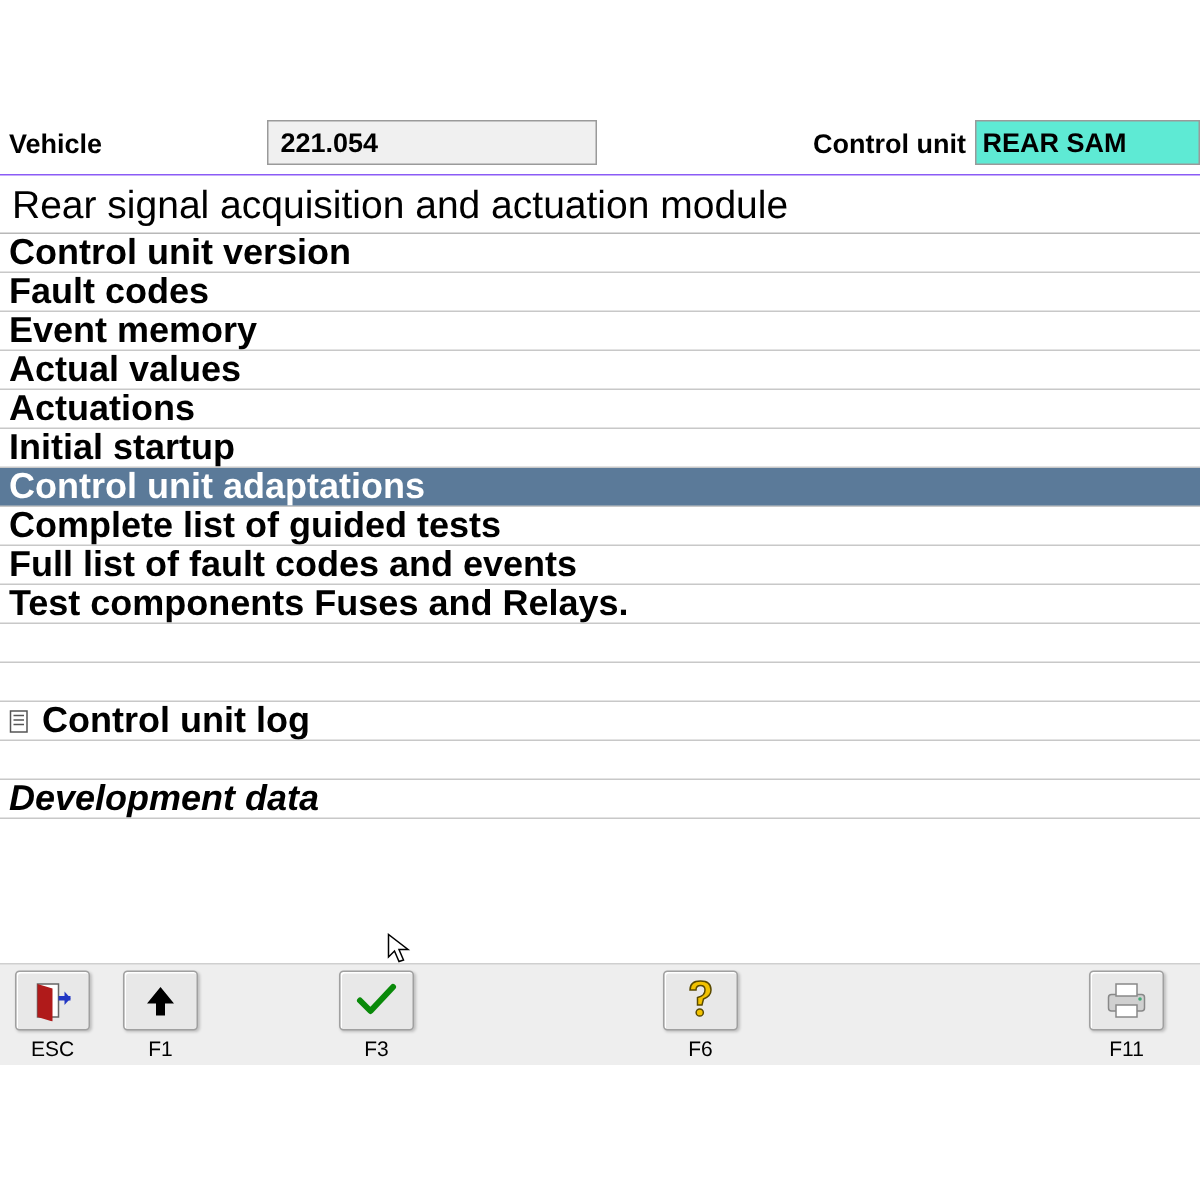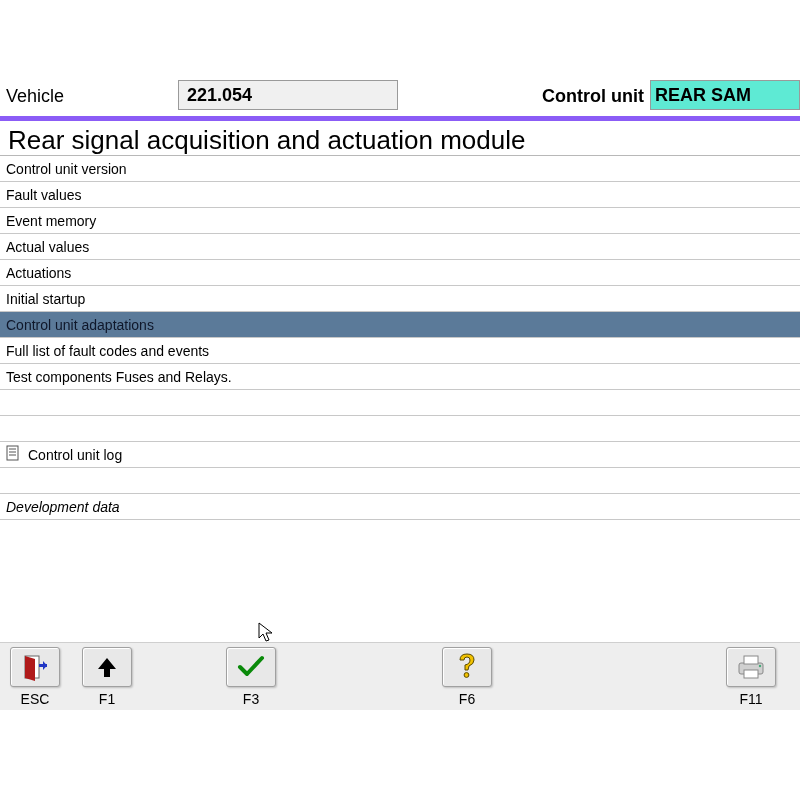--- a/index.html
+++ b/index.html
@@ -18,21 +18,21 @@
   
   .topbar {
     position: absolute;
     top: 80px; left: 0; right: 0;
     height: 36px;
     display: flex;
     align-items: stretch;
     font-size: 18px;
   }
   .top-label {
-    font-weight: normal;
+    font-weight: bold;
     padding: 6px 10px 0 6px;
     width: 150px;
   }
   .top-value-box {
     border: 1px solid #9a9a9a;
     background: #f0f0f0;
     padding: 4px 8px 0 8px;
     font-weight: bold;
     height: 30px;
   }
@@ -48,44 +48,45 @@
     padding: 4px 6px 0 4px;
     font-weight: bold;
     height: 30px;
     width: 150px;
   }
 
   .title-row {
     position: absolute;
     top: 116px; left: 0; right: 0;
     height: 40px;
-    border-top: 5px solid #8b5cf6;
+    border-top: 1px solid #8b5cf6;
     border-bottom: 1px solid #b8b8b8;
     padding: 4px 8px 0 8px;
     font-size: 26px;
   }
 
   .list {
     position: absolute;
     top: 156px; left: 0; right: 0;
     bottom: 170px;
-    font-size: 14px;
+    font-size: 24px;
+    font-weight: bold;
   }
   .row {
     border-bottom: 1px solid #c8c8c8;
     padding: 2px 6px 2px 6px;
     height: 26px;
     line-height: 22px;
     white-space: nowrap;
     overflow: hidden;
     cursor: default;
   }
   .row.selected {
     background: #5b7a99;
-    color: #0f172a;
+    color: #ffffff;
   }
   .row .ricon {
     display: inline-block;
     width: 22px;
     text-align: left;
     vertical-align: middle;
   }
   .row.italic { font-style: italic; }
   .row.spacer { }
 
@@ -136,26 +137,27 @@
     <div class="top-value-box top-value-vehicle">221.054</div>
     <div class="top-filler"></div>
     <div class="top-label-right">Control unit</div>
     <div class="top-value-cu">REAR SAM</div>
   </div>
 
   <div class="title-row">Rear signal acquisition and actuation module</div>
 
   <div class="list" id="menu-list">
       <div class="row"><span>Control unit version</span></div>
-      <div class="row"><span>Fault values</span></div>
+      <div class="row"><span>Fault codes</span></div>
       <div class="row"><span>Event memory</span></div>
       <div class="row"><span>Actual values</span></div>
       <div class="row"><span>Actuations</span></div>
       <div class="row"><span>Initial startup</span></div>
       <div class="row selected"><span>Control unit adaptations</span></div>
+      <div class="row"><span>Complete list of guided tests</span></div>
       <div class="row"><span>Full list of fault codes and events</span></div>
       <div class="row"><span>Test components Fuses and Relays.</span></div>
       <div class="row spacer"><span></span></div>
       <div class="row spacer"><span></span></div>
       <div class="row"><span class="ricon"><svg width="14" height="16" viewBox="0 0 14 16">
             <rect x="1" y="1" width="11" height="14" fill="#fff" stroke="#555"></rect>
             <line x1="3" y1="4" x2="10" y2="4" stroke="#555"></line>
             <line x1="3" y1="7" x2="10" y2="7" stroke="#555"></line>
             <line x1="3" y1="10" x2="10" y2="10" stroke="#555"></line>
           </svg></span><span>Control unit log</span></div>

